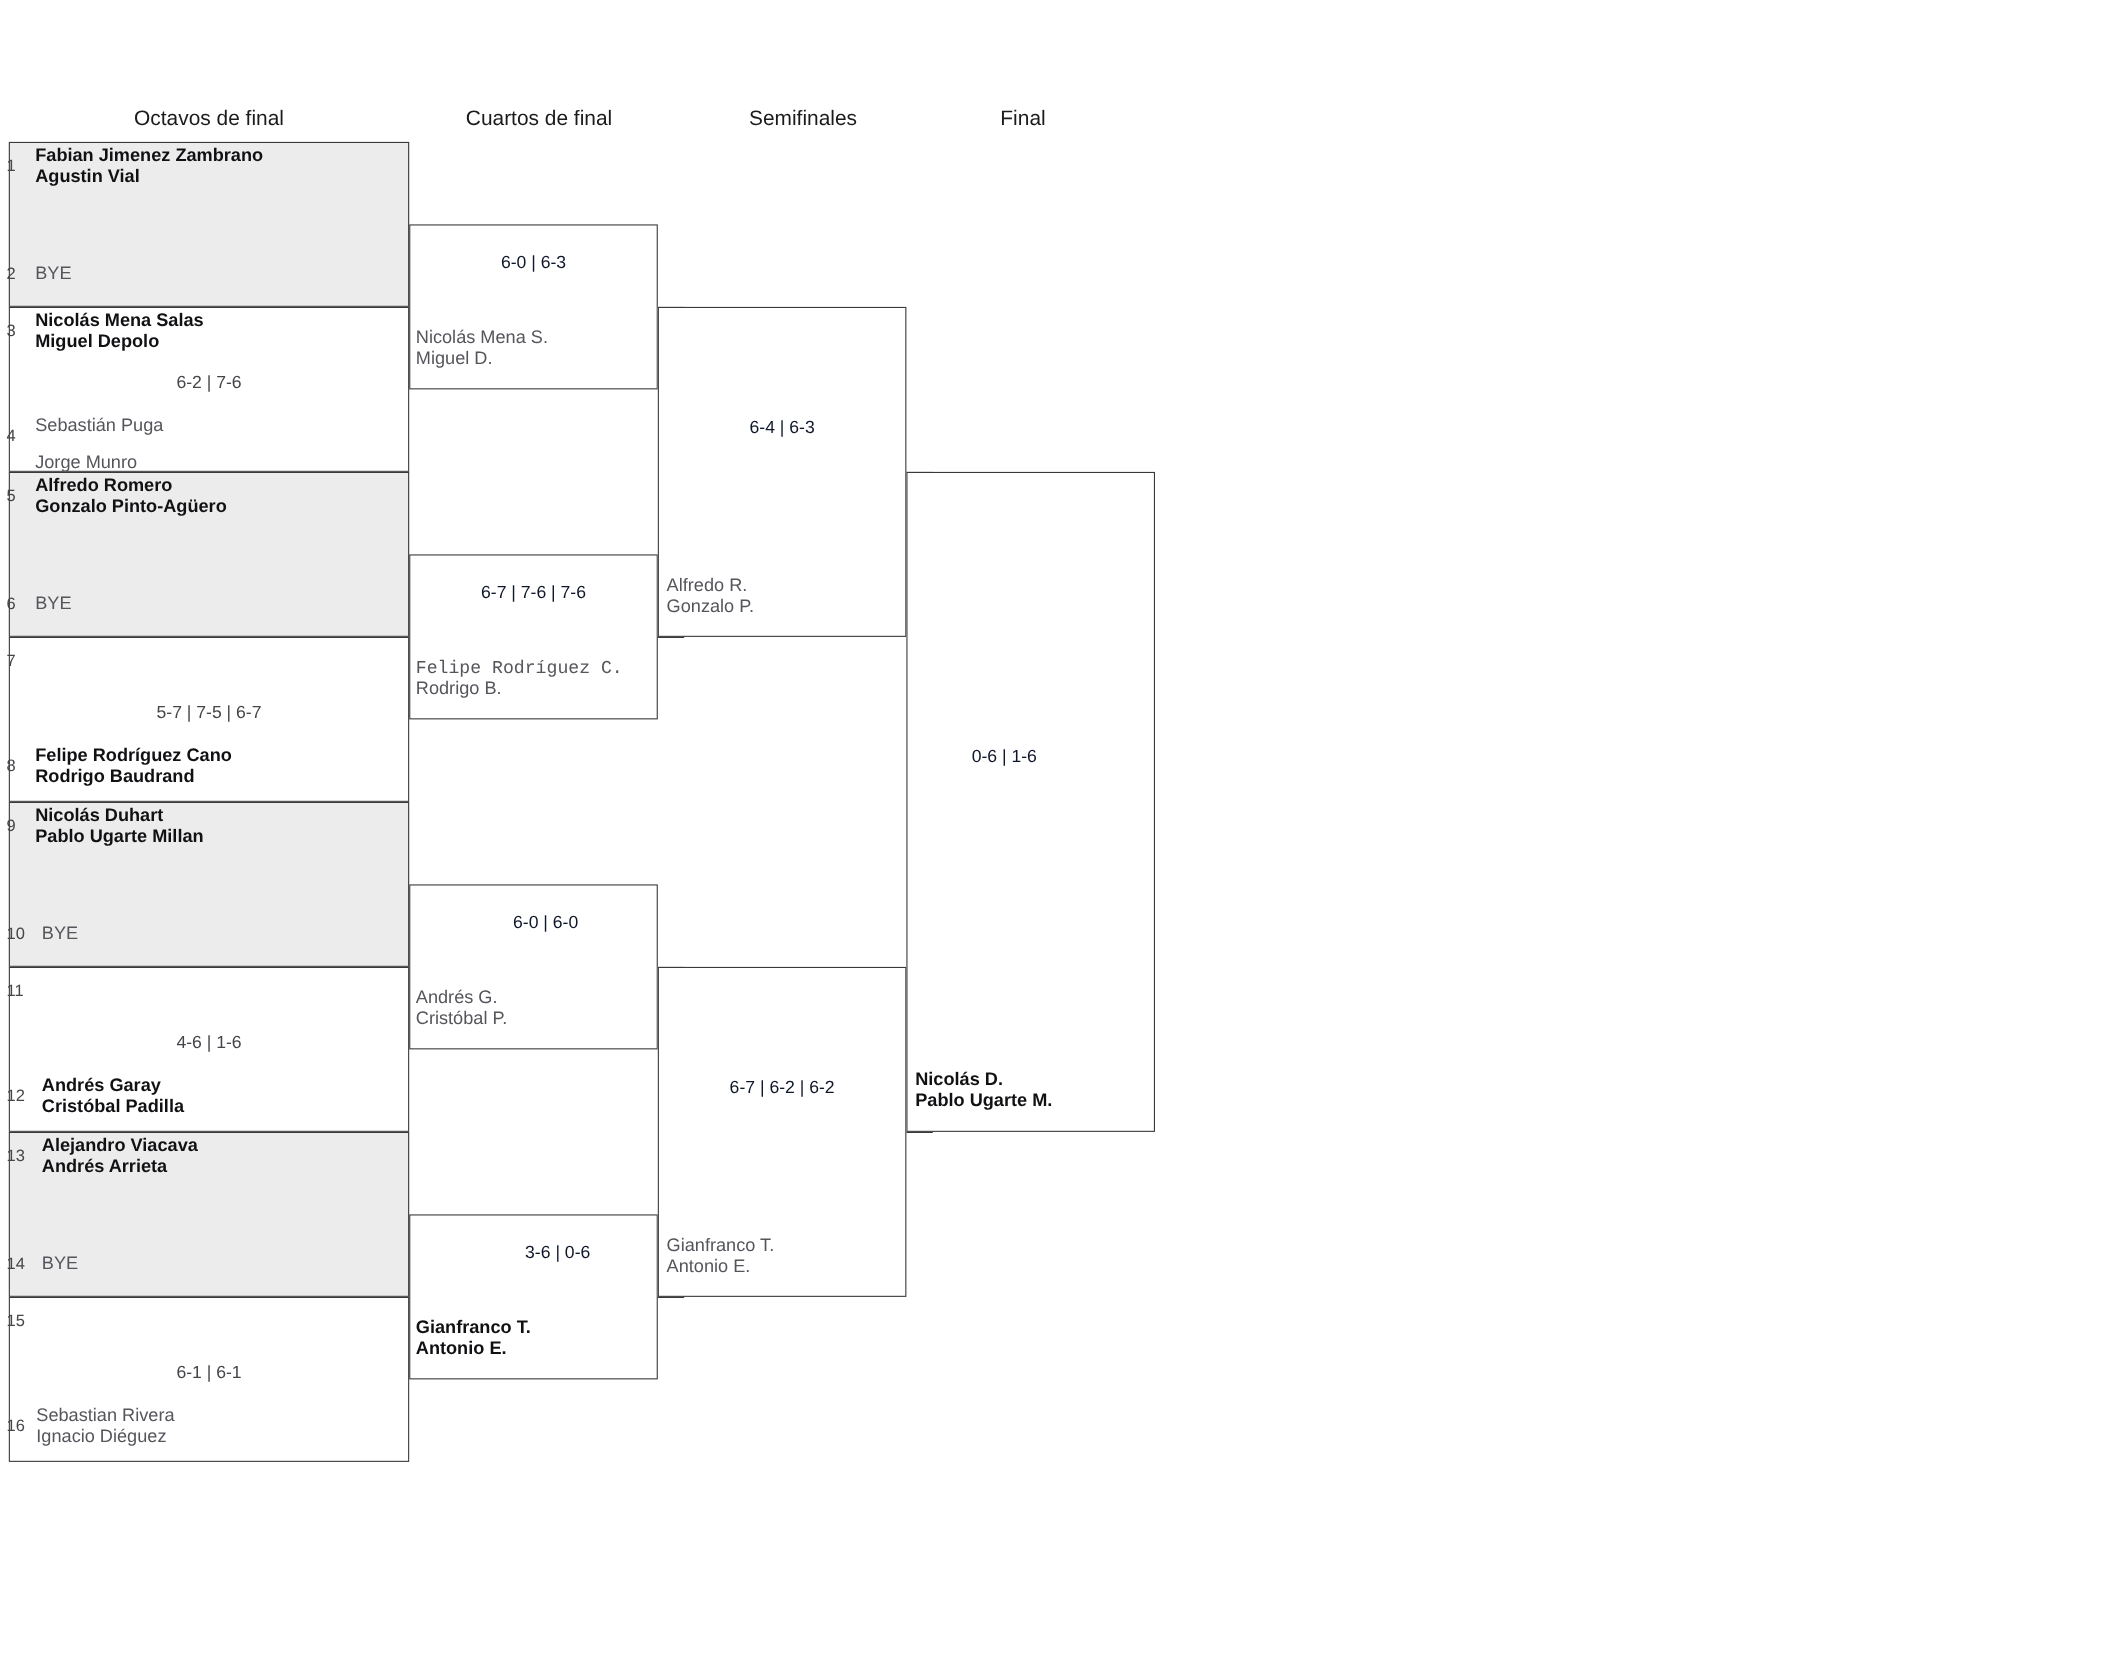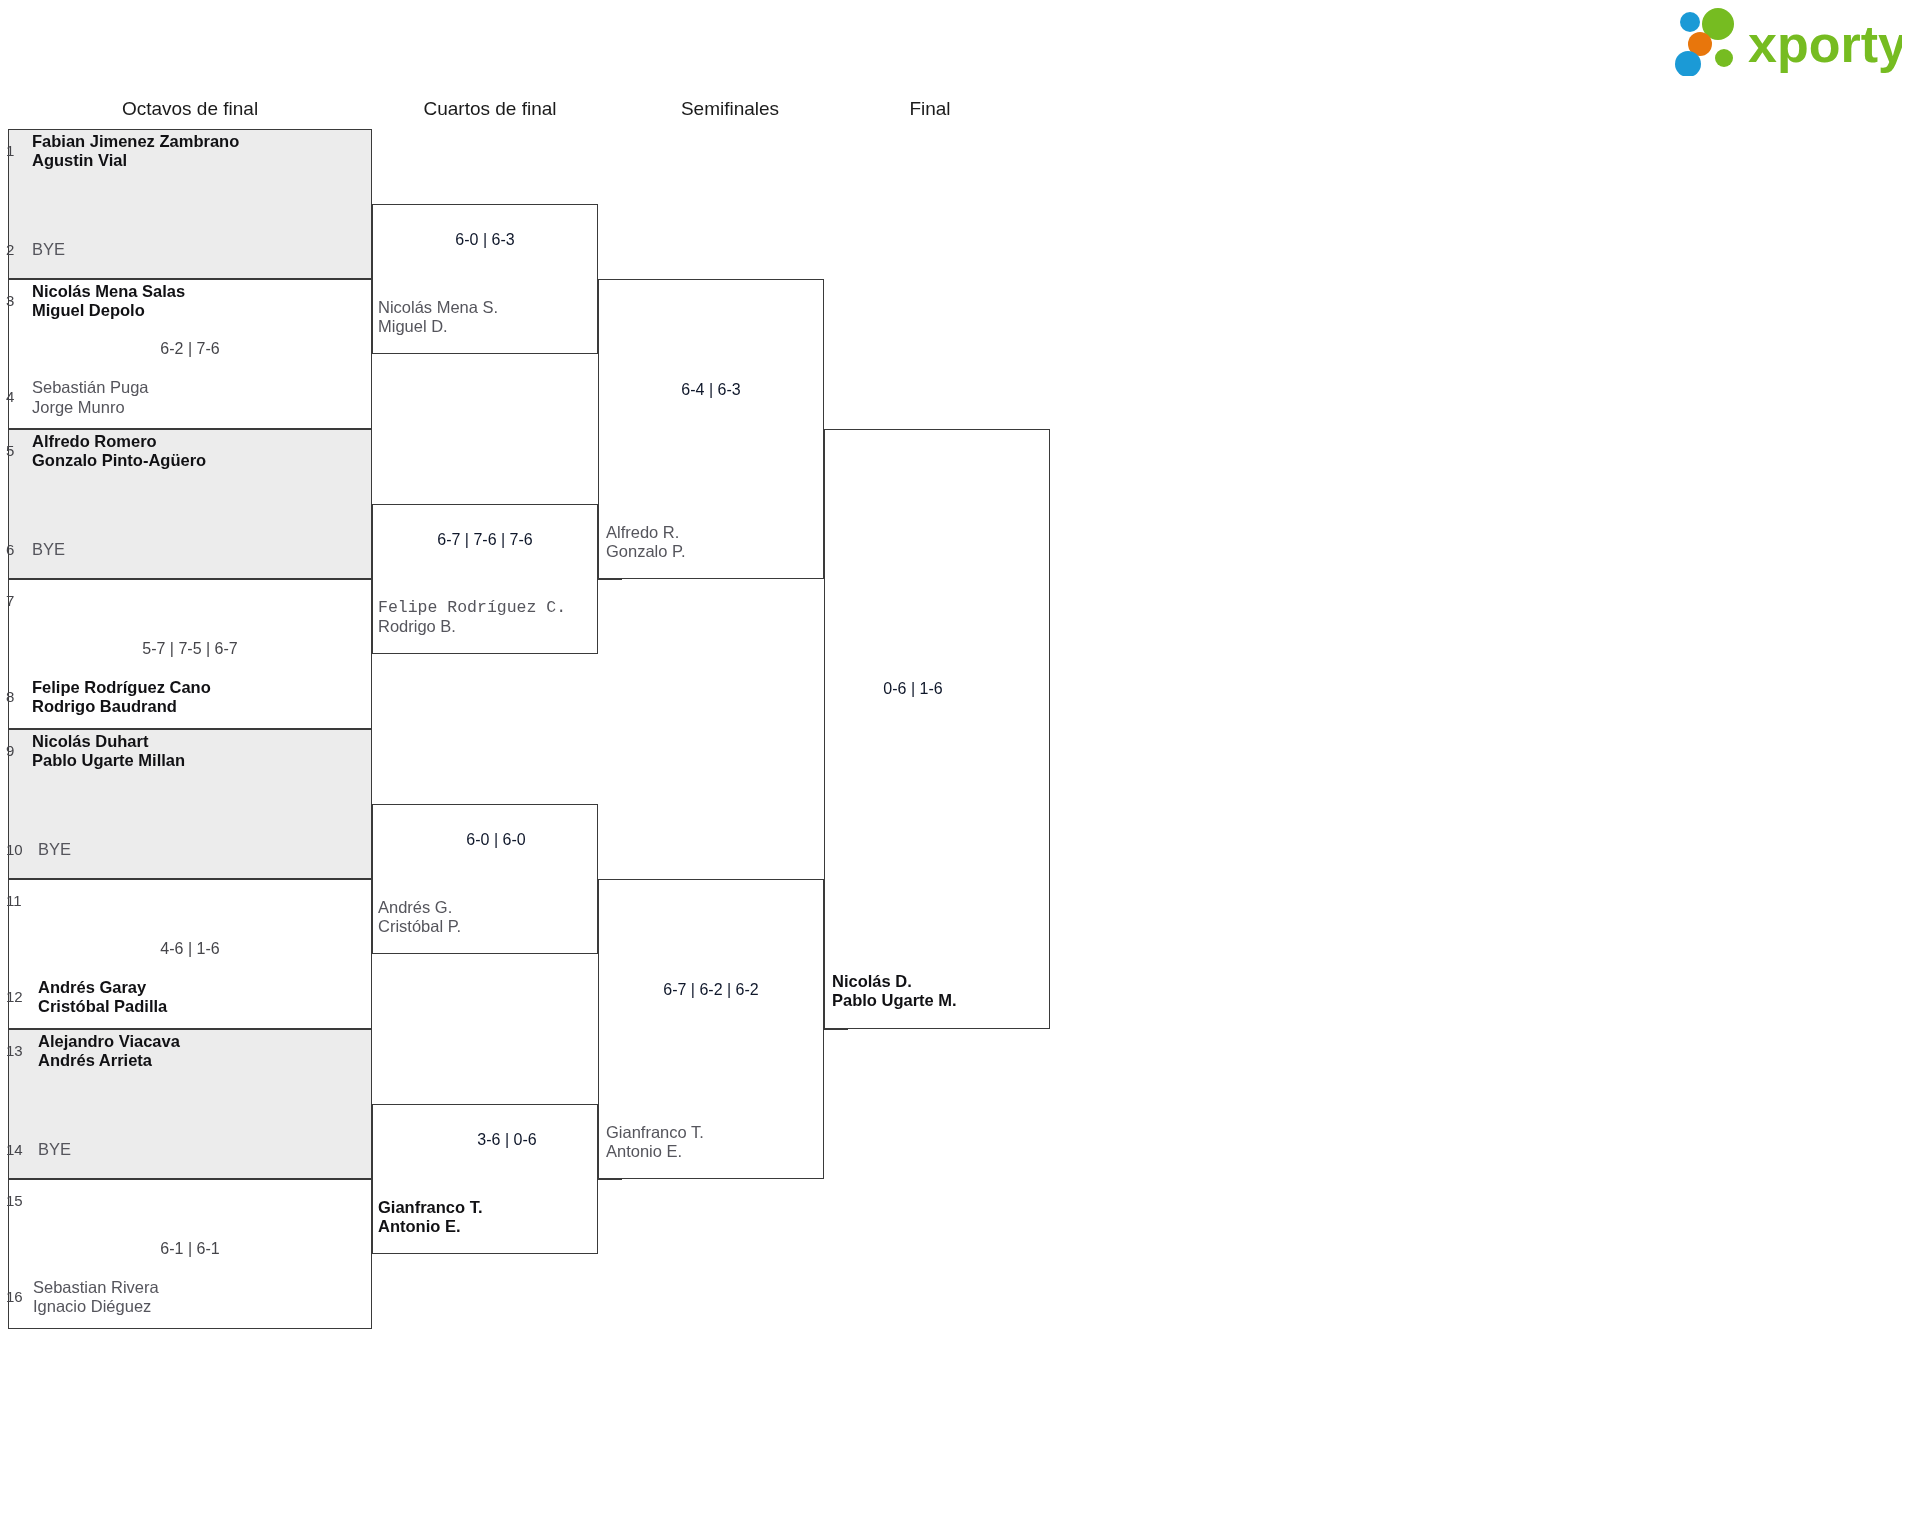--- a/index.html
+++ b/index.html
@@ -127,30 +127,20 @@
     position: absolute;
     height: 0;
     border-top: 1px solid #3a3a3a;
   }
 </style>
 </head>
 <body>
 
 <div id="header">
 
-  <div id="logo">
-    <svg width="230" height="70" viewBox="0 0 230 70" xmlns="http://www.w3.org/2000/svg">
-      <circle cx="18" cy="16" r="10" fill="#1b9ad6"></circle>
-      <circle cx="46" cy="18" r="16" fill="#76bc21"></circle>
-      <circle cx="28" cy="38" r="12" fill="#e8760c"></circle>
-      <circle cx="16" cy="58" r="13" fill="#1b9ad6"></circle>
-      <circle cx="52" cy="52" r="9" fill="#76bc21"></circle>
-      <text x="76" y="56" font-family="Liberation Sans, sans-serif" font-size="52" font-weight="700" fill="#76bc21">xporty</text>
-    </svg>
-  </div>
 </div>
 
 <div class="round-header" style="left:60px;  top:98px; width:260px;">Octavos de final</div>
 <div class="round-header" style="left:360px; top:98px; width:260px;">Cuartos de final</div>
 <div class="round-header" style="left:620px; top:98px; width:220px;">Semifinales</div>
 <div class="round-header" style="left:840px; top:98px; width:180px;">Final</div>
 
 <div id="bracket">
 
   <div class="r1box shaded" style="top:129px; height:150px;"></div>
@@ -161,21 +151,21 @@
   <div class="team bye" style="top:240px;">BYE</div>
   <div class="r1score" style="top:231px;"></div>
 
   <div class="r1box" style="top:279px; height:150px;"></div>
   <div class="seednum" style="top:292px;">3</div>
   <div class="team win" style="top:282px;">Nicolás Mena Salas</div>
   <div class="team win" style="top:301px;">Miguel Depolo</div>
   <div class="r1score" style="top:340px;">6-2 | 7-6</div>
   <div class="seednum" style="top:388px;">4</div>
   <div class="team lose" style="top:378px;">Sebastián Puga</div>
-  <div class="team lose" style="top:398px;text-align:right;">Jorge Munro</div>
+  <div class="team lose" style="top:411px;text-align:right;">Jorge Munro</div>
 
   <div class="r1box shaded" style="top:429px; height:150px;"></div>
   <div class="seednum" style="top:442px;">5</div>
   <div class="team win" style="top:432px;">Alfredo Romero</div>
   <div class="team win" style="top:451px;">Gonzalo Pinto-Agüero</div>
   <div class="seednum" style="top:541px;">6</div>
   <div class="team bye" style="top:540px;">BYE</div>
   <div class="r1score" style="top:531px;"></div>
 
   <div class="r1box" style="top:579px; height:150px;"></div>

